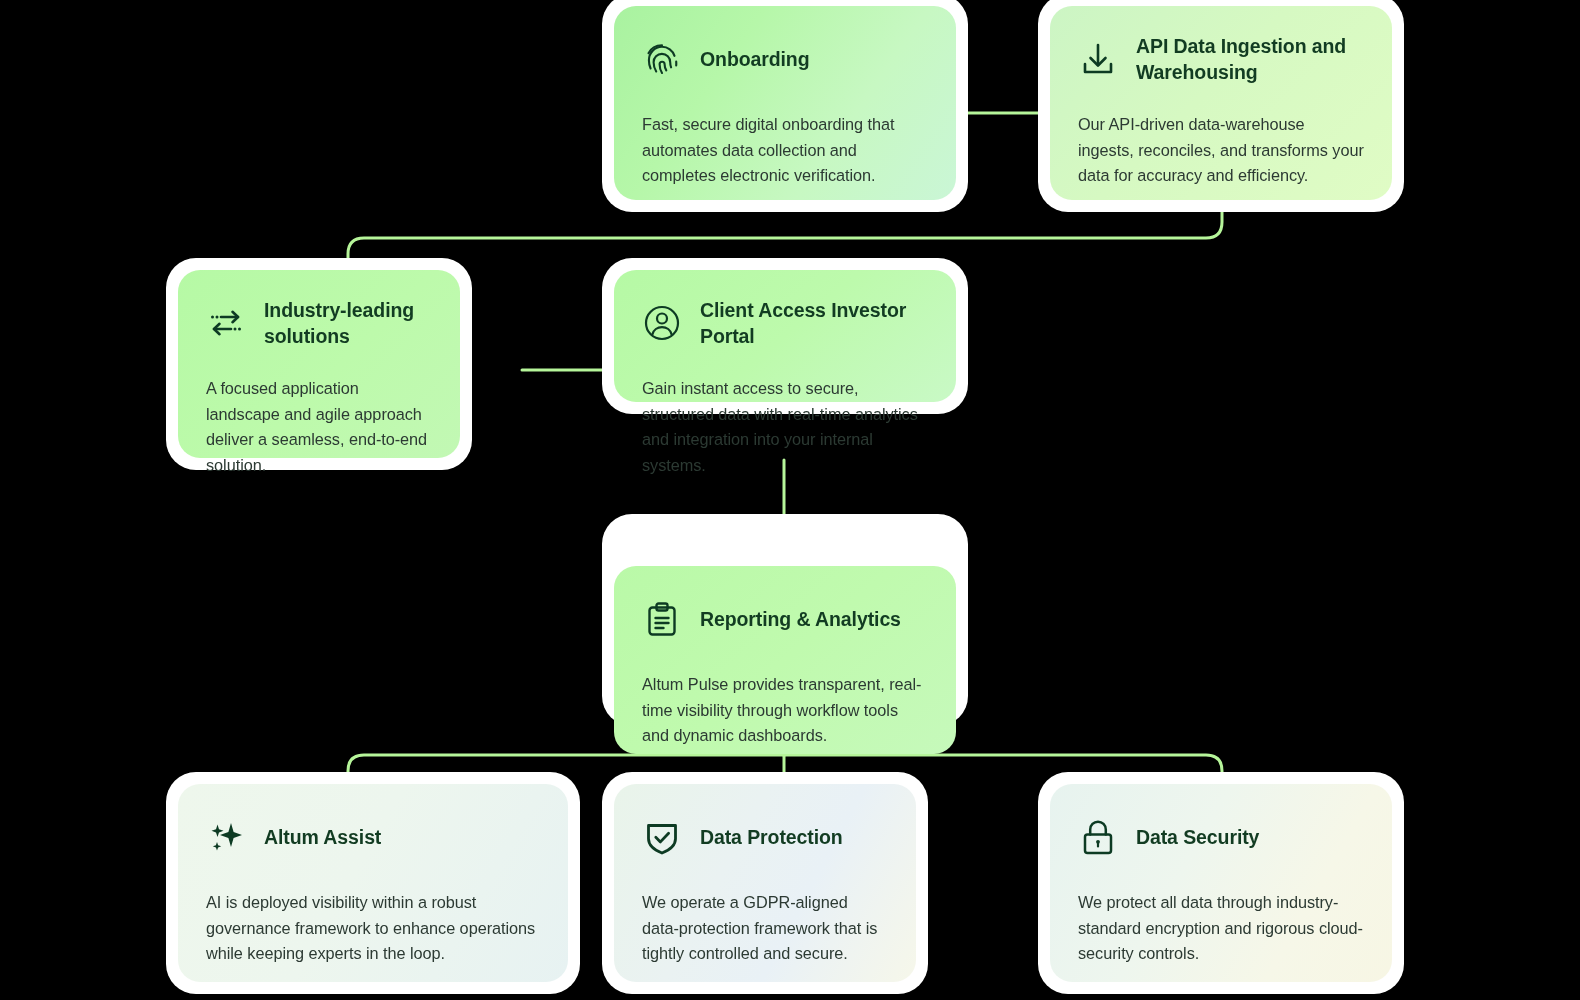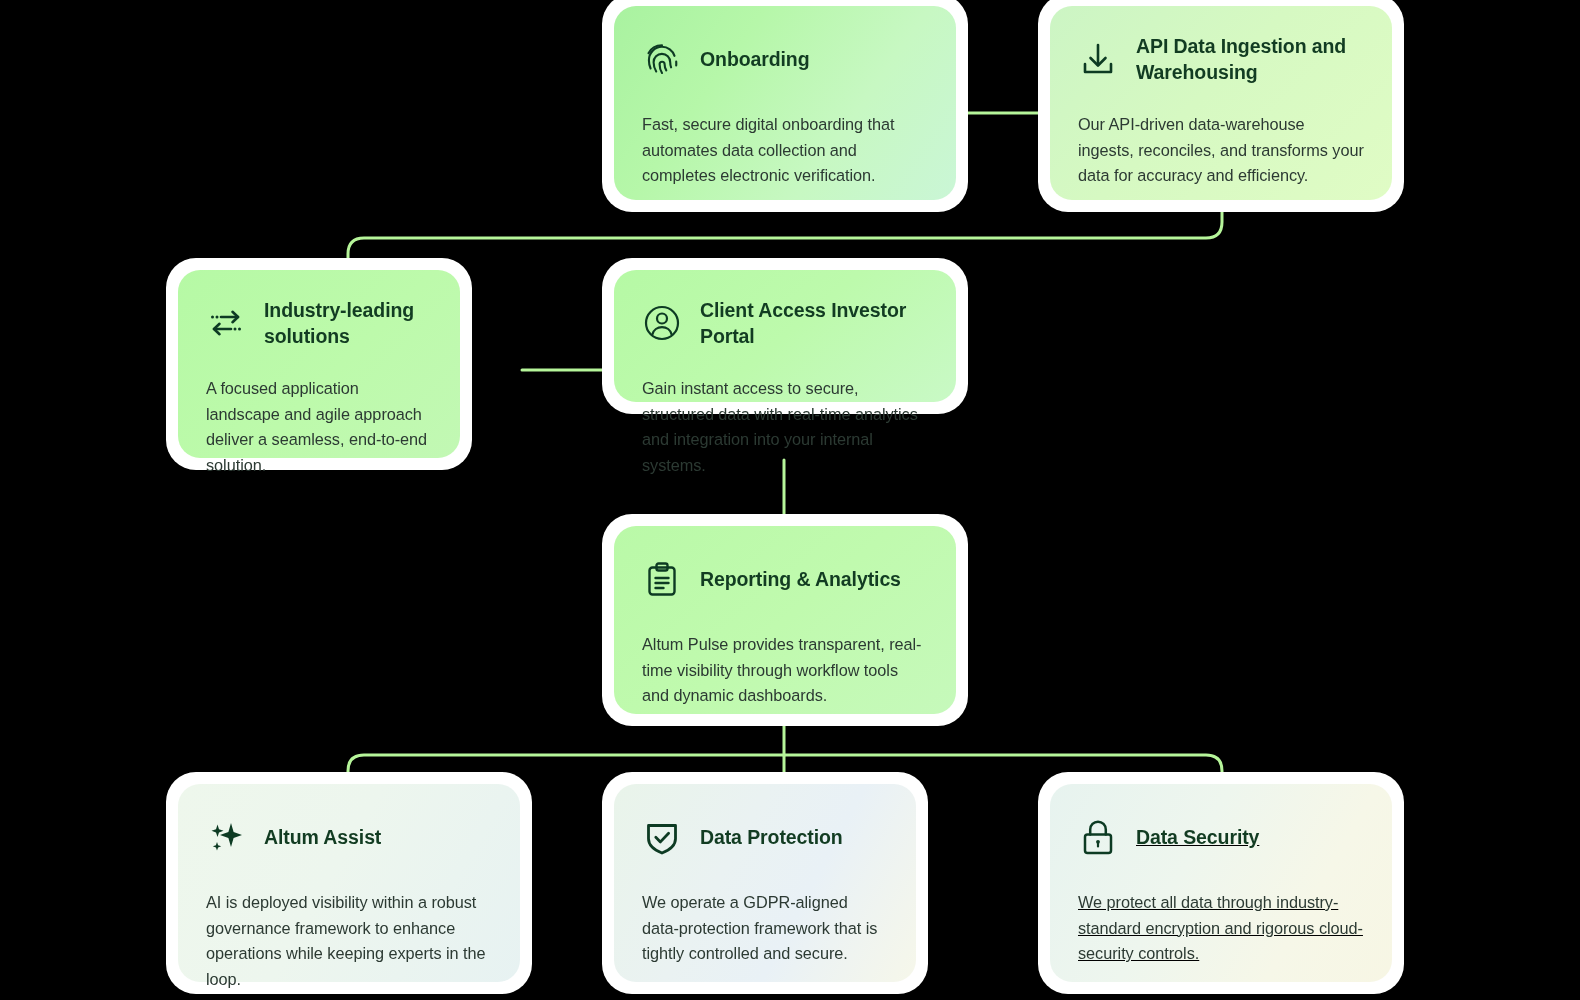--- a/index.html
+++ b/index.html
@@ -80,32 +80,32 @@
     line-height: 1.58;
     color: #2c3a33;
     letter-spacing: -0.05px;
   }
 
   
   .g-onboarding  { background: linear-gradient(125deg, #a9f2a0 0%, #b6f7a9 32%, #c7f8c2 66%, #caf6d6 100%); }
   .g-api         { background: linear-gradient(135deg, #ccf5c4 0%, #d6f9c2 45%, #e0fcc5 100%); }
   .g-industry    { background: linear-gradient(135deg, #b6f9a5 0%, #bdfaab 55%, #c2f8b4 100%); }
   .g-portal      { background: linear-gradient(140deg, #b6f9a5 0%, #bdfaac 50%, #c9f9c6 100%); }
-  .g-reporting   { background: linear-gradient(140deg, #baf9a8 0%, #c0faae 50%, #c6f9bb 100%); }
+  .g-reporting   { background: linear-gradient(140deg, #baf9a8 0%, #c0faae 50%, #c6f9bb 100%); margin-top: 40px; }
   .g-assist      { background: linear-gradient(120deg, #eef7ec 0%, #edf6ee 45%, #e7f2f2 100%); }
   .g-protection  { background: linear-gradient(118deg, #e9f4ea 0%, #eaf2f2 38%, #e9f1f6 62%, #f6f7ea 100%); }
-  .g-security    { background: linear-gradient(120deg, #e7f3ef 0%, #eef6ee 40%, #f6f7e8 72%, #f7f6e4 100%); text-decoration: underline; }
+  .g-security    { background: linear-gradient(120deg, #e7f3ef 0%, #eef6ee 40%, #f6f7e8 72%, #f7f6e4 100%); }
 
   
   #card-onboarding   { left: 602px;  top: -6px;   width: 366px; height: 218px; }
   #card-api          { left: 1038px; top: -6px;   width: 366px; height: 218px; }
   #card-industry     { left: 166px;  top: 258px;  width: 306px; height: 212px; }
   #card-portal       { left: 602px;  top: 258px;  width: 366px; height: 156px; }
   #card-reporting    { left: 602px;  top: 514px;  width: 366px; height: 212px; }
-  #card-assist       { left: 166px;  top: 772px;  width: 366px; height: 222px; }
+  #card-assist       { left: 166px;  top: 772px;  width: 414px; height: 222px; }
   #card-protection   { left: 602px;  top: 772px;  width: 326px; height: 222px; }
   #card-security     { left: 1038px; top: 772px;  width: 366px; height: 222px; }
 </style>
 </head>
 <body>
 
 <div id="stage">
 
   <svg id="connectors" viewBox="0 0 1580 1000" width="1580" height="1000" xmlns="http://www.w3.org/2000/svg" fill="none">
     <g stroke="#b6f59a" stroke-width="3" stroke-linecap="round" stroke-linejoin="round" fill="none">

